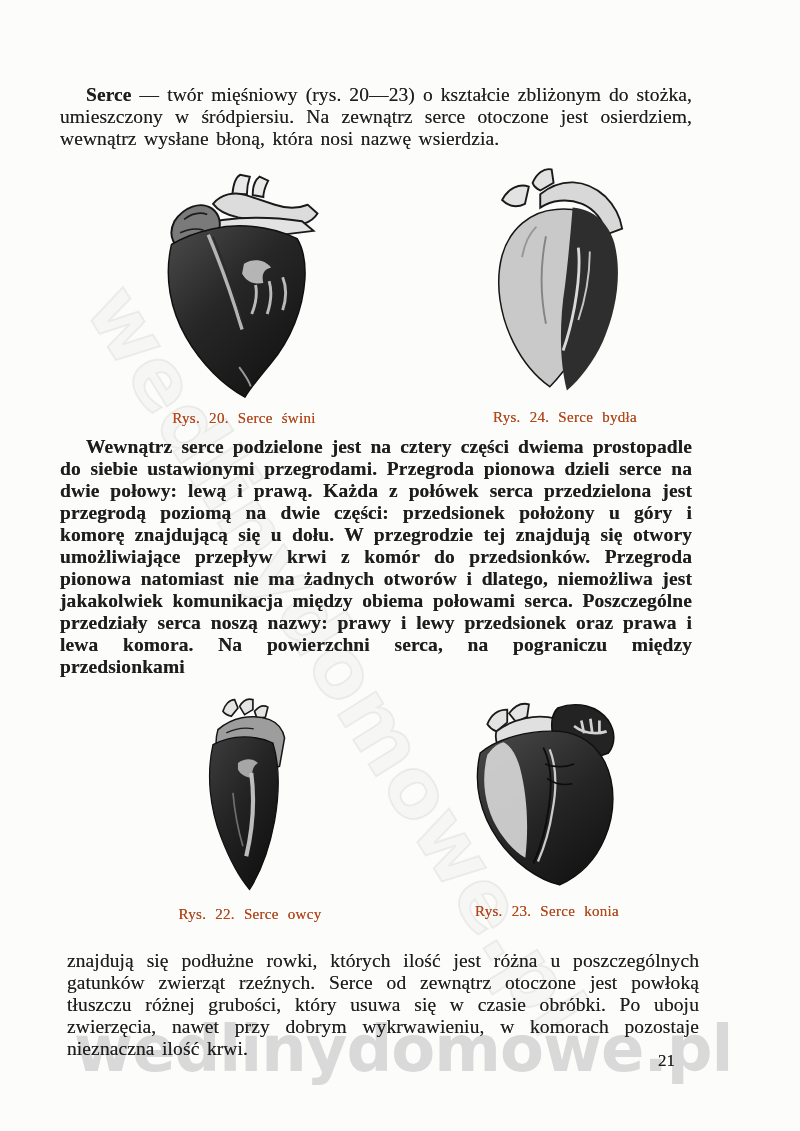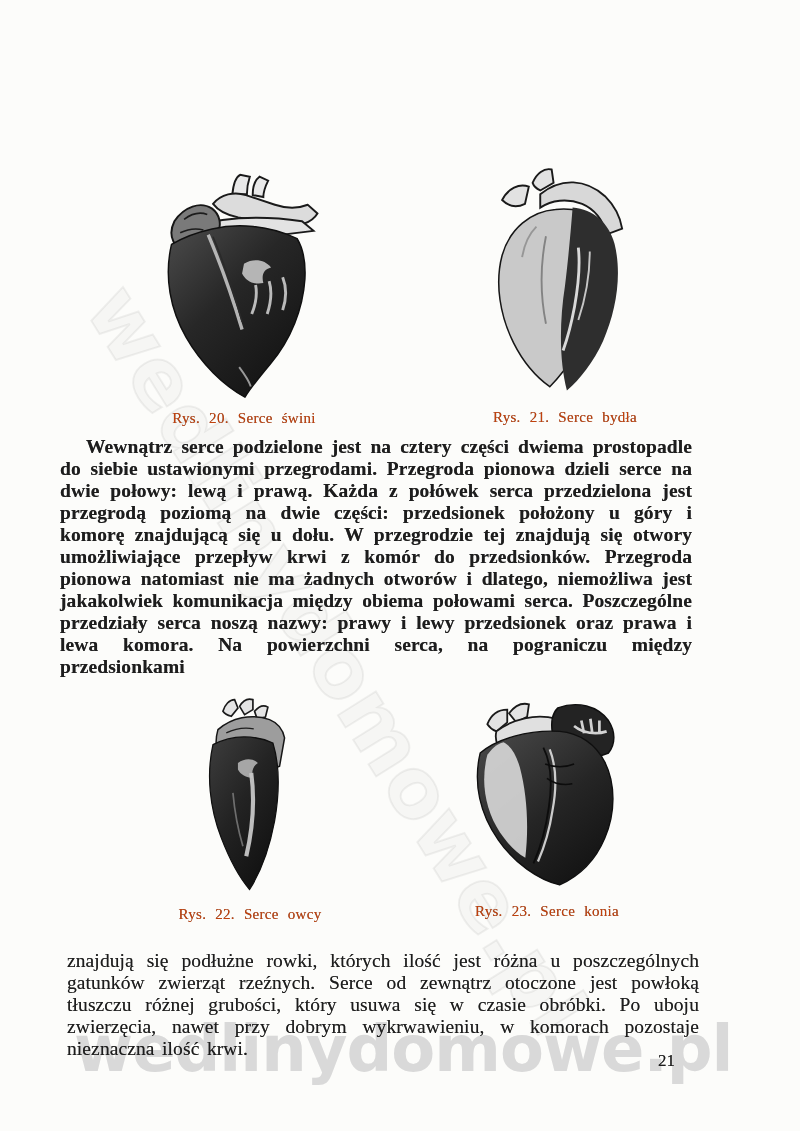--- a/index.html
+++ b/index.html
@@ -51,20 +51,21 @@
     user-select:none;
   }
 </style>
 </head>
 <body>
 
 <div class="page">
 
   <div class="wm-diagonal">wedlinydomowe.pl</div>
 
+  <p class="para indent" id="p1"><span class="lead">Serce</span><span> — twór mięśniowy (rys. 20—23) o kształcie zbliżonym do stożka, umieszczony w śródpiersiu. Na zewnątrz serce otoczone jest osierdziem, wewnątrz wysłane błoną, która nosi nazwę wsierdzia.</span></p>
 
   <figure class="figure" id="fig20">
     <svg width="196" height="232" viewBox="0 0 200 240">
       <defs>
         <linearGradient id="g20" x1="0" y1="0" x2="0.8" y2="1">
           <stop offset="0" stop-color="#4c4c4c"></stop>
           <stop offset="0.45" stop-color="#272727"></stop>
           <stop offset="1" stop-color="#121212"></stop>
         </linearGradient>
       </defs>
@@ -89,21 +90,21 @@
       <path d="M24,42 c6,-12 18,-18 28,-14 l-4,18 c-8,4 -16,4 -24,-4 z" fill="#e2e2e2" stroke="#1a1a1a" stroke-width="2"></path>
       <path d="M56,24 c4,-10 12,-16 20,-14 l2,14 -14,8 c-4,-2 -7,-5 -8,-8 z" fill="#e2e2e2" stroke="#1a1a1a" stroke-width="2"></path>
       <path d="M64,36 c22,-18 48,-16 68,2 c10,10 16,22 18,34 l-16,6 c-4,-14 -12,-26 -26,-32 c-16,-6 -32,-4 -44,4 z" fill="#d8d8d8" stroke="#1a1a1a" stroke-width="2"></path>
       <path d="M80,52 c-26,2 -48,20 -56,48 c-8,30 -2,64 12,92 c10,20 24,36 38,46 c20,-20 36,-48 46,-80 c10,-32 12,-66 4,-90 c-8,-14 -26,-18 -44,-16 z" fill="#c9c9c9" stroke="#161616" stroke-width="1.6"></path>
       <path d="M98,50 c22,2 38,16 44,38 c8,32 2,70 -12,102 c-10,22 -24,40 -38,52 c-8,-30 -8,-72 -2,-110 c3,-24 6,-56 8,-82 z" fill="#2e2e2e"></path>
       <path d="M104,92 c2,18 0,40 -4,62 c-3,16 -7,32 -12,46" fill="none" stroke="#ececec" stroke-width="3" opacity="0.9"></path>
       <path d="M116,96 c0,22 -4,48 -12,72" fill="none" stroke="#e0e0e0" stroke-width="2" opacity="0.85"></path>
       <path d="M70,80 c-6,30 -6,62 0,92" fill="none" stroke="rgba(0,0,0,0.35)" stroke-width="2"></path>
       <path d="M60,70 c-8,8 -13,20 -15,32" fill="none" stroke="rgba(0,0,0,0.25)" stroke-width="2"></path>
     </svg>
-    <figcaption class="caption">Rys. 21. Serce bydła</figcaption>
+    <figcaption class="caption">Rys. 24. Serce bydła</figcaption>
   </figure>
 
   <p class="para indent" id="p2">Wewnątrz serce podzielone jest na cztery części dwiema prostopadle do siebie ustawionymi przegrodami. Przegroda pionowa dzieli serce na dwie połowy: lewą i prawą. Każda z połówek serca przedzielona jest przegrodą poziomą na dwie części: przedsionek położony u góry i komorę znajdującą się u dołu. W przegrodzie tej znajdują się otwory umożliwiające przepływ krwi z komór do przedsionków. Przegroda pionowa natomiast nie ma żadnych otworów i dlatego, niemożliwa jest jakakolwiek komunikacja między obiema połowami serca. Poszczególne przedziały serca noszą nazwy: prawy i lewy przedsionek oraz prawa i lewa komora. Na powierzchni serca, na pograniczu między przedsionkami</p>
 
   <figure class="figure" id="fig22">
     <svg width="124" height="204" viewBox="0 0 145 245">
       <defs>
         <linearGradient id="g22" x1="0" y1="0" x2="0.7" y2="1">
           <stop offset="0" stop-color="#3d3d3d"></stop>
           <stop offset="0.5" stop-color="#232323"></stop>

